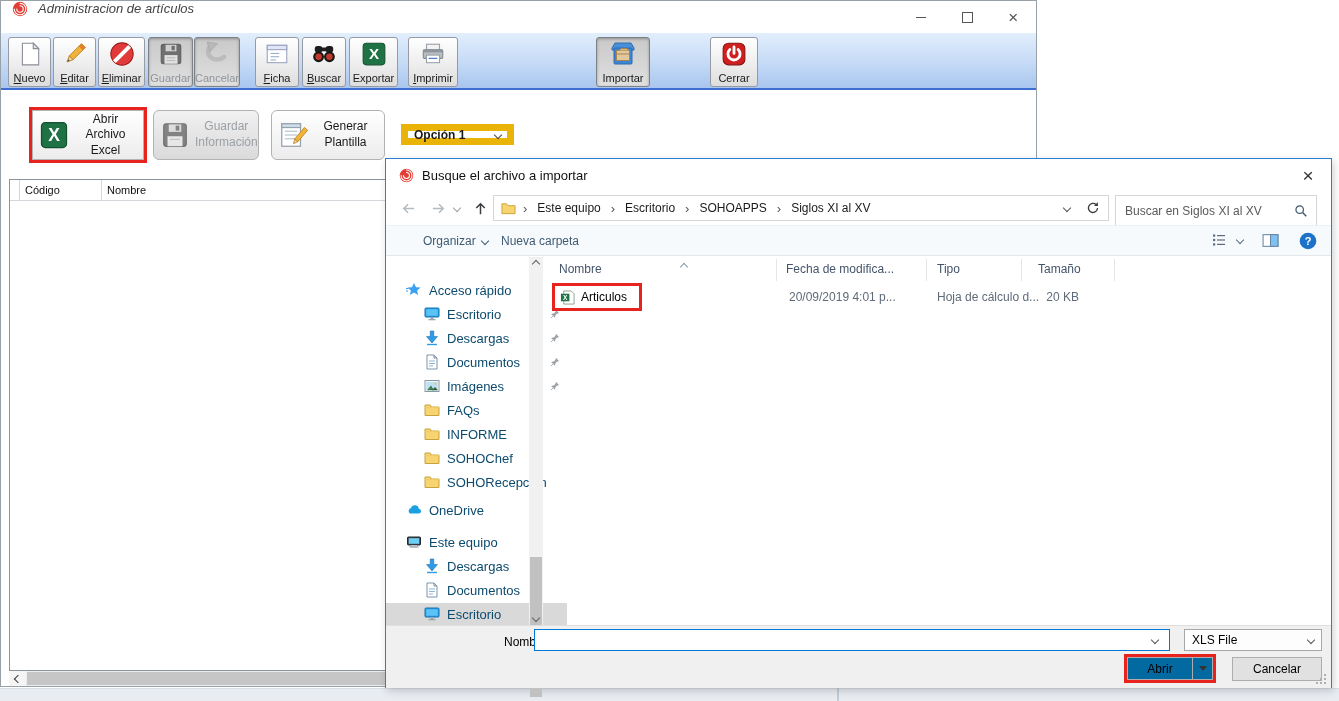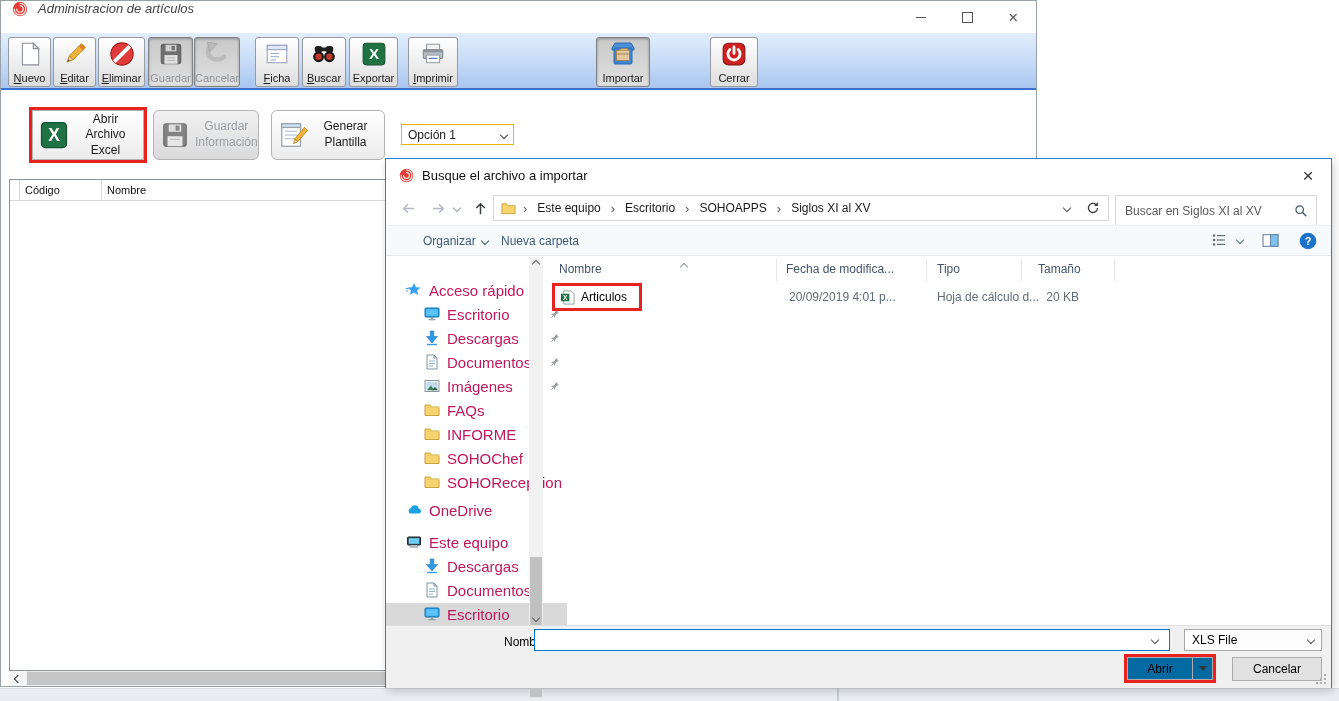--- a/index.html
+++ b/index.html
@@ -37,22 +37,22 @@
   .panel-btn{position:absolute;display:flex;align-items:center;gap:5px;
              background:linear-gradient(#ffffff,#ececec);border:1px solid #b3b3b3;border-radius:6px;
              font-size:12px;color:#1a1a1a;padding:3px 6px;height:50px;box-sizing:border-box;}
   .panel-btn .picon{display:inline-flex;}
   .panel-btn .picon svg{width:30px;height:30px;}
   .panel-btn .pb-label{flex:1;text-align:center;line-height:1.3;}
   .panel-btn.disabled{color:#9aa0a6;background:linear-gradient(#f1f1f1,#dadada);}
   .panel-btn.disabled .picon svg{filter:grayscale(1) opacity(.5);}
   .in-redbox{position:relative;left:0;top:0;width:100%;height:100%;border-radius:0;}
 
-  .combo{position:absolute;height:21px;border:1px solid #eab308;background:#fff;display:flex;
-         align-items:center;padding:0 6px;box-sizing:border-box;font-size:12px;}
+  .combo{position:absolute;height:21px;border:7px solid #eab308;background:#fff;display:flex;
+         align-items:center;padding:0 6px;box-sizing:border-box;font-size:12px;font-weight:bold;}
   .combo .chev{margin-left:auto;color:#444;}
 
   .mw-grid{position:absolute;left:8px;top:178px;width:1020px;height:492px;background:#fff;
            border:1px solid #8b939c;box-sizing:border-box;}
   .grid-header{display:flex;height:20px;border-bottom:1px solid #d4d8dc;font-size:11px;color:#111;}
   .gc{line-height:20px;padding-left:5px;border-right:1px solid #d4d8dc;box-sizing:border-box;}
   .gc.sel{width:10px;padding:0;}
   .mw-hscroll{position:absolute;left:8px;top:670px;width:1020px;height:15px;background:#ececec;}
   .hs-arrow{position:absolute;left:0;top:0;width:17px;height:15px;background:#f5f5f5;display:flex;
             align-items:center;justify-content:center;color:#3b3b3b;}
@@ -80,22 +80,22 @@
              background:#fff;display:flex;align-items:center;box-sizing:border-box;}
   .search-text{margin-left:9px;color:#5a5a5a;font-size:12px;}
   .search-ic{margin-left:auto;margin-right:8px;display:inline-flex;}
 
   .dlg-commandbar{position:absolute;left:0;top:66px;right:0;height:31px;background:#f7fafd;
                   border-top:1px solid #eef1f4;border-bottom:1px solid #e4e8ec;box-sizing:border-box;}
   .cmd-item{position:absolute;top:0;height:29px;display:flex;align-items:center;gap:6px;
             font-size:12px;color:#3f5a73;}
   .cmd-right{position:absolute;top:6px;display:inline-flex;align-items:center;}
 
-  .sb-item{position:absolute;width:143px;height:22px;display:flex;align-items:center;font-size:15px;
-           color:#be185d;overflow:hidden;white-space:nowrap;}
+  .sb-item{position:absolute;width:143px;height:22px;display:flex;align-items:center;font-size:13px;
+           color:#0c4a6e;overflow:hidden;white-space:nowrap;}
   .sb-item.toplevel{padding-left:20px;}
   .sb-item.child{padding-left:38px;}
   .sb-item.selected{background:#d9d9d9;}
   .sbicon{display:inline-flex;width:16px;height:16px;margin-right:7px;flex:0 0 16px;}
   .pin{position:absolute;right:7px;top:6px;display:inline-flex;}
   .sb-scroll{position:absolute;left:143px;top:98px;width:14px;height:368px;background:#f1f1f1;}
   .sb-scroll .sarrow{position:absolute;left:0;width:14px;height:14px;display:flex;align-items:center;
                      justify-content:center;color:#606060;}
   .sb-thumb{position:absolute;left:1px;width:12px;background:#c1c1c1;}
 

